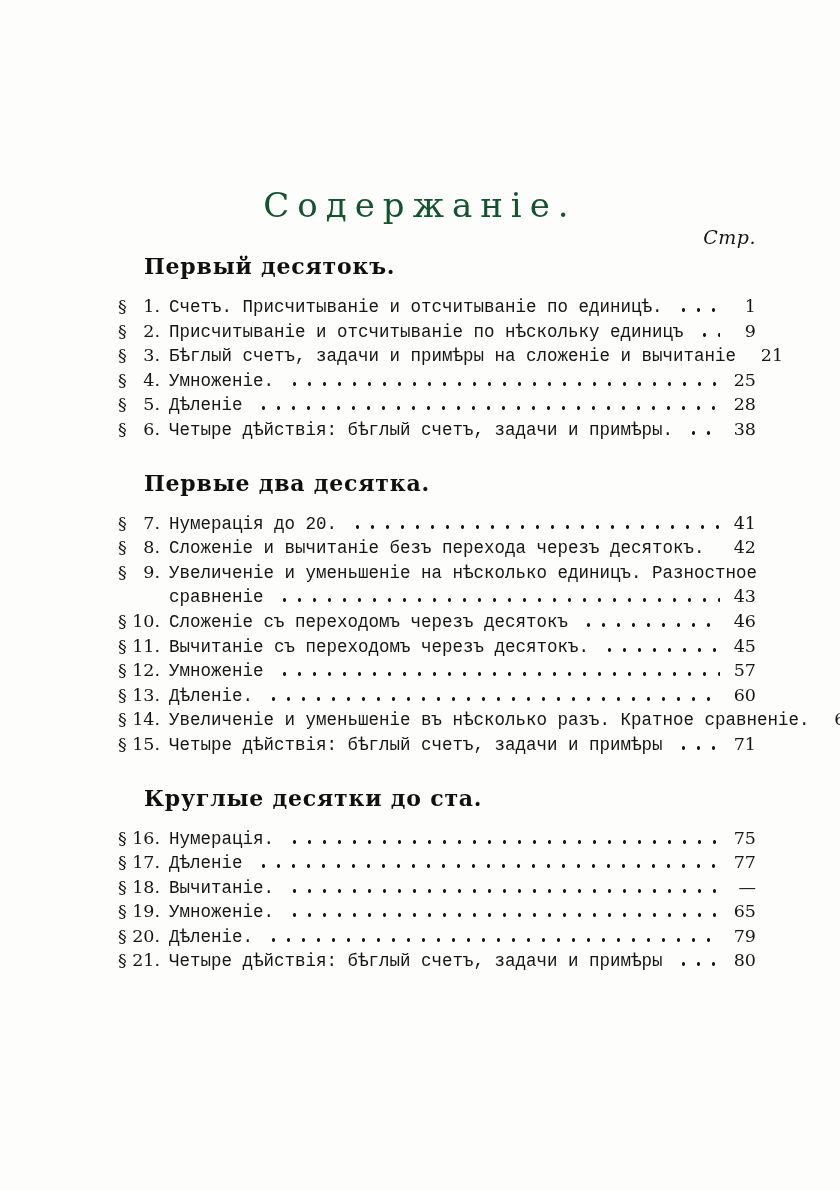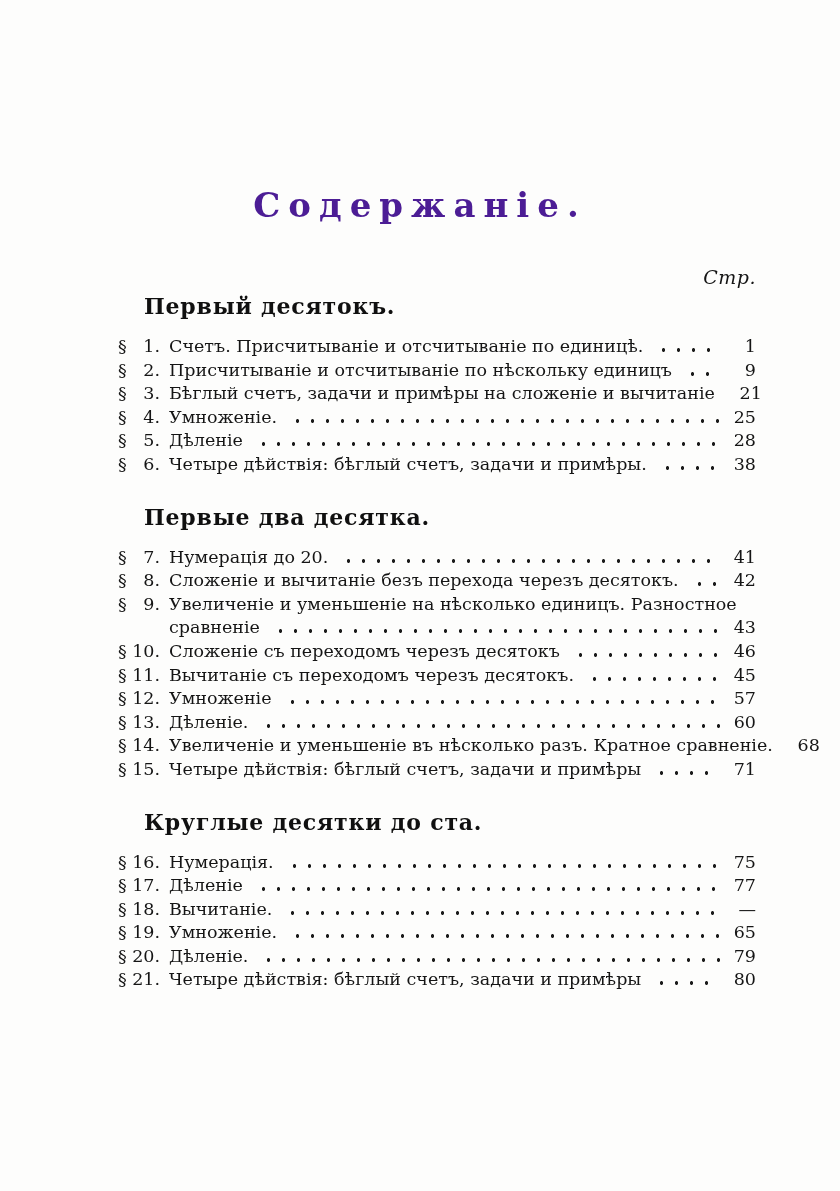--- a/index.html
+++ b/index.html
@@ -12,27 +12,26 @@
     color: #151515;
     font-family: "DejaVu Serif", serif;
     box-sizing: border-box;
     overflow: hidden;
   }
   h1.page-title {
     margin: 0;
     padding-top: 184px;
     text-align: center;
     font-size: 34px;
-    font-weight: bold;
+    font-weight: normal;
     letter-spacing: 8px;
     line-height: 42px;
-    color: #4c1d95;
+    color: #14532d;
   }
   .str-label {
-    margin-top: 40px;
     padding-right: 84px;
     text-align: right;
     font-style: italic;
     font-size: 19px;
     line-height: 22px;
     letter-spacing: 0.5px;
   }
   .toc {
     padding: 0 84px 0 118px;
   }
@@ -48,21 +47,21 @@
   .entry { margin: 0; }
   .entry-line {
     display: flex;
     align-items: baseline;
     font-size: 17.5px;
     line-height: 23.6px;
     white-space: nowrap;
   }
   .sign  { flex: none; width: 13px; }
   .num   { flex: none; width: 29px; text-align: right; margin-right: 9px; }
-  .etext { flex: none; }
+  .etext { flex: none; font-family: Liberation Mono, monospace; }
   .leader {
     flex: 1 1 14px;
     min-width: 0;
     height: 6px;
     margin: 0 6px 0 11px;
     background-image: radial-gradient(circle, #1b1b1b 1.7px, rgba(0,0,0,0) 1.9px);
     background-size: 15px 6px;
     background-repeat: repeat-x;
     background-position: 2px 1px;
   }

